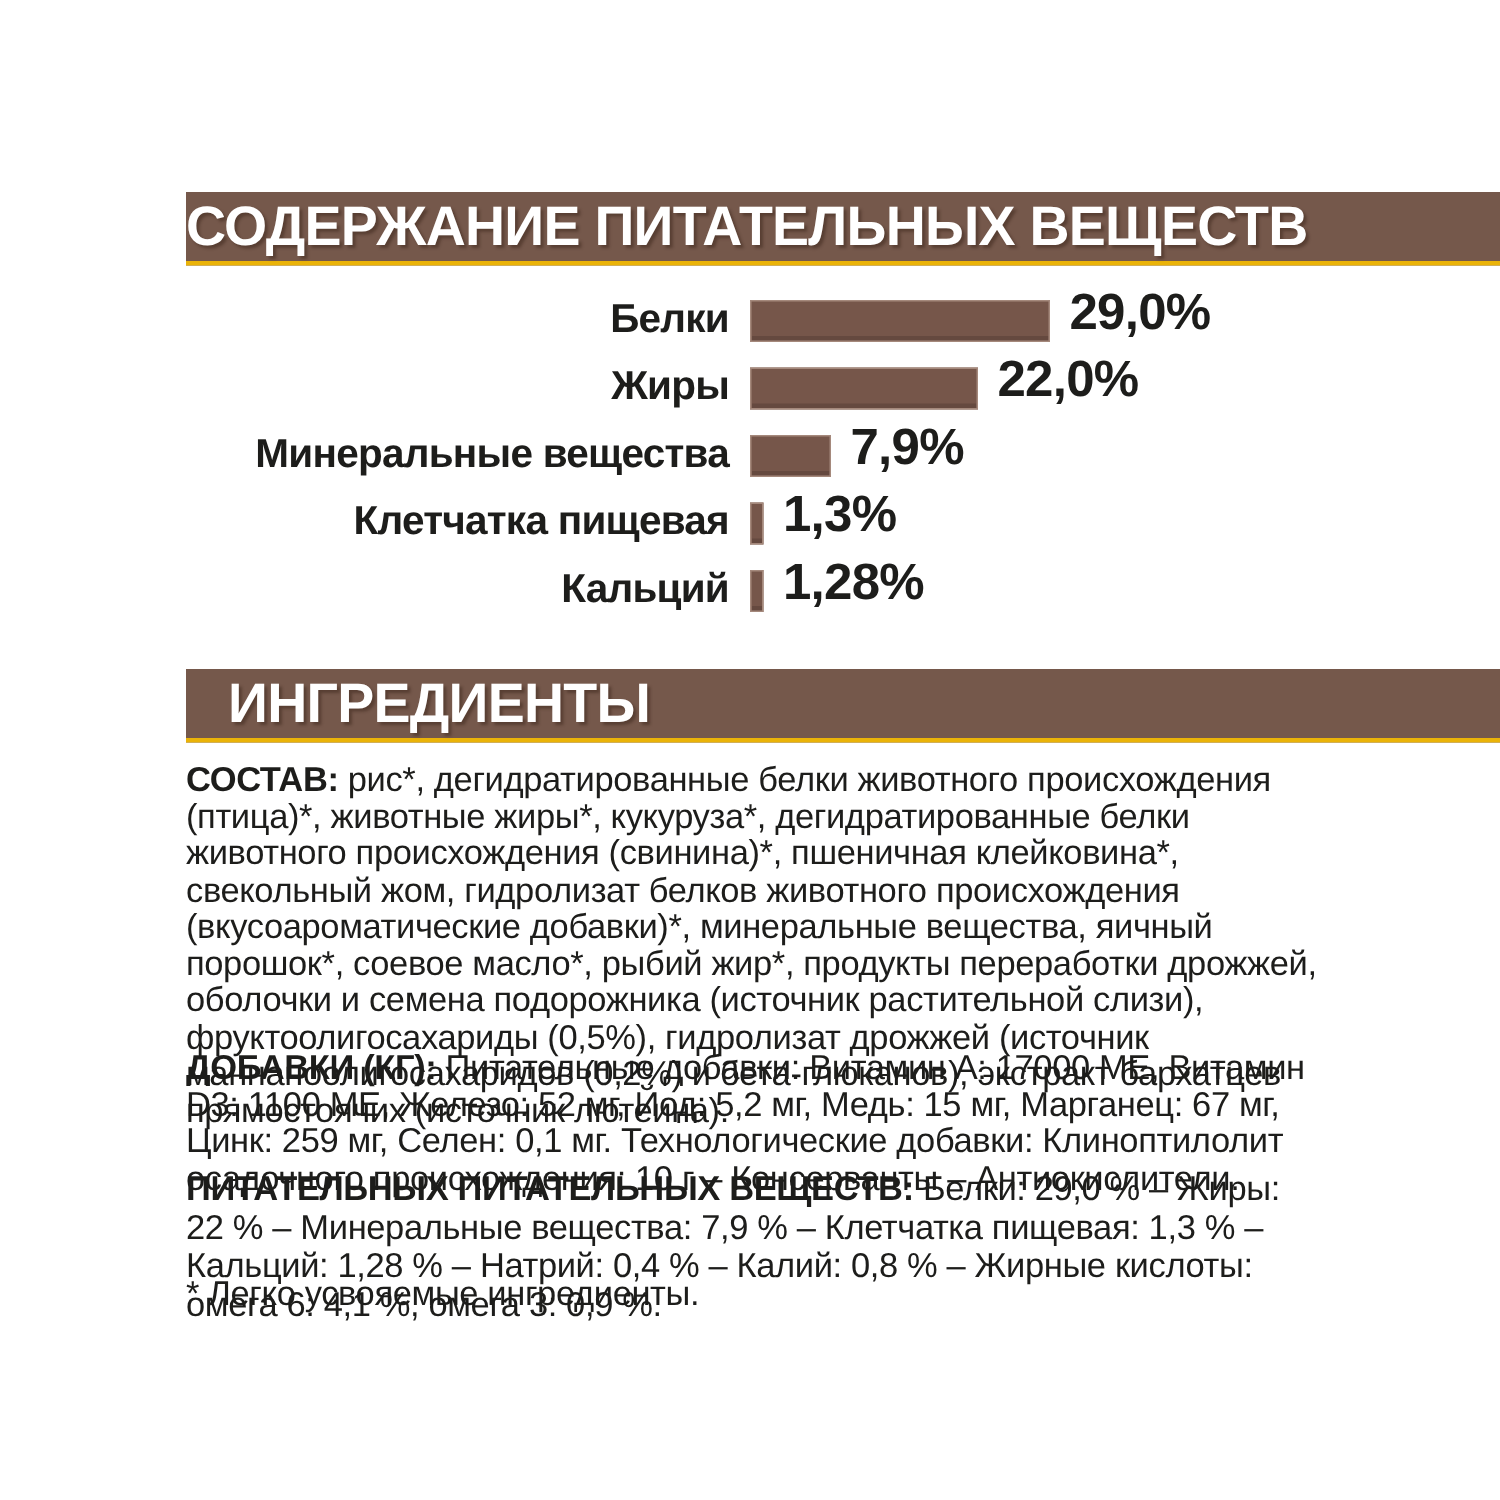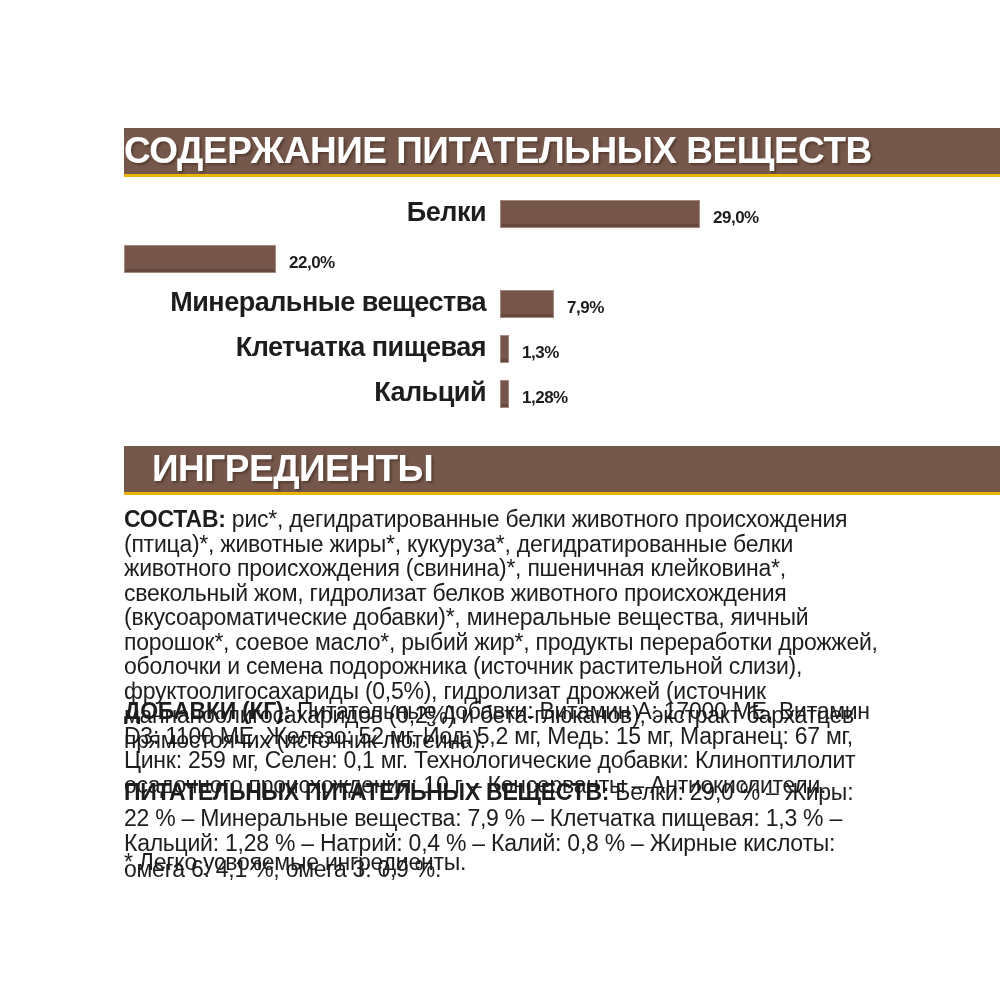--- a/index.html
+++ b/index.html
@@ -50,21 +50,21 @@
     height: 28px;
     box-sizing: border-box;
     background: #76564a;
     border: 1px solid #a5897c;
     box-shadow: inset 0 -3px 0 rgba(0,0,0,0.14);
     flex: 0 0 auto;
   }
   .chart-value {
     margin-left: 13px;
     font-weight: 700;
-    font-size: 17px;
+    font-size: 34px;
     letter-spacing: -0.5px;
     white-space: nowrap;
   }
   
   .para {
     position: absolute;
     left: 124px;
     width: 756px;
     margin: 0;
     font-size: 23px;
@@ -86,20 +86,21 @@
     <span class="band-title">СОДЕРЖАНИЕ ПИТАТЕЛЬНЫХ ВЕЩЕСТВ</span>
   </div>
 
   <div class="chart" id="nutrient-chart">
       <div class="chart-row">
         <div class="chart-label">Белки</div>
         <div class="chart-bar" style="width: 200px; background: rgb(118, 86, 74);"></div>
         <div class="chart-value">29,0%</div>
       </div>
       <div class="chart-row">
+        <div class="chart-label">Жиры</div>
         <div class="chart-bar" style="width: 152px; background: rgb(118, 86, 74);"></div>
         <div class="chart-value">22,0%</div>
       </div>
       <div class="chart-row">
         <div class="chart-label">Минеральные вещества</div>
         <div class="chart-bar" style="width: 54px; background: rgb(118, 86, 74);"></div>
         <div class="chart-value">7,9%</div>
       </div>
       <div class="chart-row">
         <div class="chart-label">Клетчатка пищевая</div>

